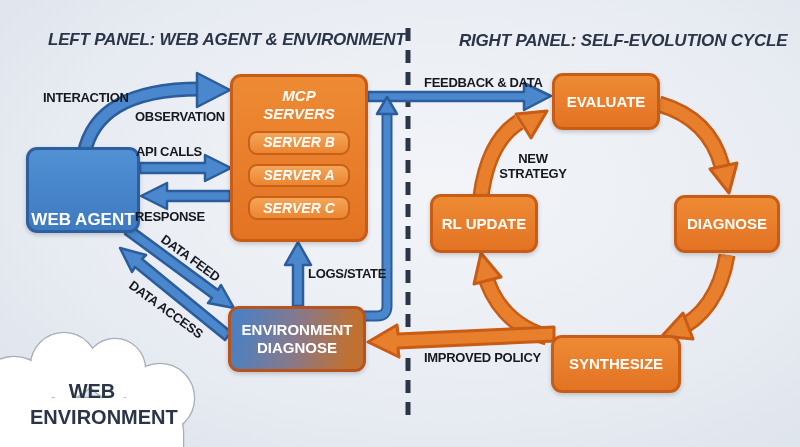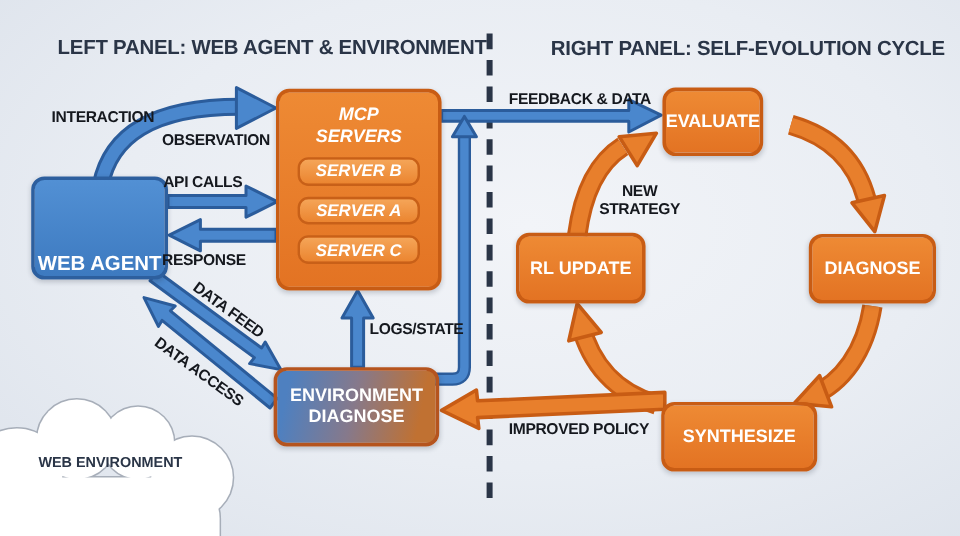--- a/index.html
+++ b/index.html
@@ -17,20 +17,21 @@
   html,body{margin:0;padding:0;background:#cfd6df;}
   .stage{
     position:relative;width:800px;height:447px;overflow:hidden;
     background:radial-gradient(ellipse at 55% 42%, #f2f4f8 0%, var(--bg) 55%, #dce2eb 100%);
     font-family:"Liberation Sans", sans-serif;font-weight:bold;
   }
   svg.layer{position:absolute;left:0;top:0;width:800px;height:447px;}
   .panel-title{
     position:absolute;color:var(--ink);font-size:17px;letter-spacing:-0.2px;
     white-space:nowrap;
+    font-style:italic;
   }
   .node{
     position:absolute;display:flex;align-items:center;justify-content:center;
     text-align:center;color:#fff;border-radius:11px;box-sizing:border-box;
     box-shadow:0 2px 4px rgba(30,40,60,.22);line-height:1.2;
   }
   .blue-node{background:linear-gradient(180deg,#5290d4,#3d7ac0);border:3px solid var(--nbb);font-size:17px;}
   .orange-node{background:linear-gradient(180deg,#ee8a34,#e37323);border:3px solid var(--ord);font-size:15px;}
   .mcp{flex-direction:column;justify-content:flex-start;padding:8px 14px 10px 14px;font-style:italic;}
   .mcp-title{font-size:15px;margin:2px 0 8px 0;}
@@ -42,21 +43,21 @@
   .db-node{
     background:linear-gradient(102deg,#4e80c0 8%,#86798b 48%,#c07132 88%);
     border:3px solid #b5541e;font-size:15px;padding:0 8px;
   }
   .edge-label{
     position:absolute;color:var(--label);font-size:13px;letter-spacing:-0.3px;
     white-space:nowrap;line-height:1.15;
   }
   .cloud-label{
     position:absolute;left:30px;top:378px;width:124px;text-align:center;
-    color:var(--ink);font-size:12px;line-height:1.3;
+    color:var(--ink);font-size:20px;line-height:1.3;
   }
   .wrap{white-space:normal;}
   
   .dash{stroke:var(--ink);stroke-width:5;stroke-dasharray:13 9;fill:none;}
   .c-str{fill:#fff;stroke:var(--cloud);stroke-width:2.5;}
   .c-fil{fill:#fff;stroke:none;}
   .bpoly{fill:var(--ab);stroke:var(--abo);stroke-width:2.5;stroke-linejoin:round;}
   .bdark{stroke:var(--abo);fill:none;}
   .blite{stroke:var(--ab);fill:none;}
   .opoly{fill:var(--or);stroke:var(--ord);stroke-width:3;stroke-linejoin:round;}
@@ -164,21 +165,21 @@
       <span>SERVER C</span>
     </div>
   </div>
 
   <div class="node db-node" style="left:228px;top:306px;width:138px;height:66px;">
     <span class="wrap">ENVIRONMENT DIAGNOSE</span>
   </div>
 
   <div class="cloud-label wrap">WEB ENVIRONMENT</div>
 
-  <div class="node orange-node" style="left:552px;top:73px;width:84px;height:57px;">
+  <div class="node orange-node" style="left:552px;top:73px;width:108px;height:57px;">
     <span>EVALUATE</span>
   </div>
   <div class="node orange-node" style="left:674px;top:195px;width:106px;height:58px;">
     <span>DIAGNOSE</span>
   </div>
   <div class="node orange-node" style="left:551px;top:335px;width:130px;height:58px;">
     <span>SYNTHESIZE</span>
   </div>
   <div class="node orange-node" style="left:430px;top:194px;width:108px;height:59px;">
     <span>RL UPDATE</span>

